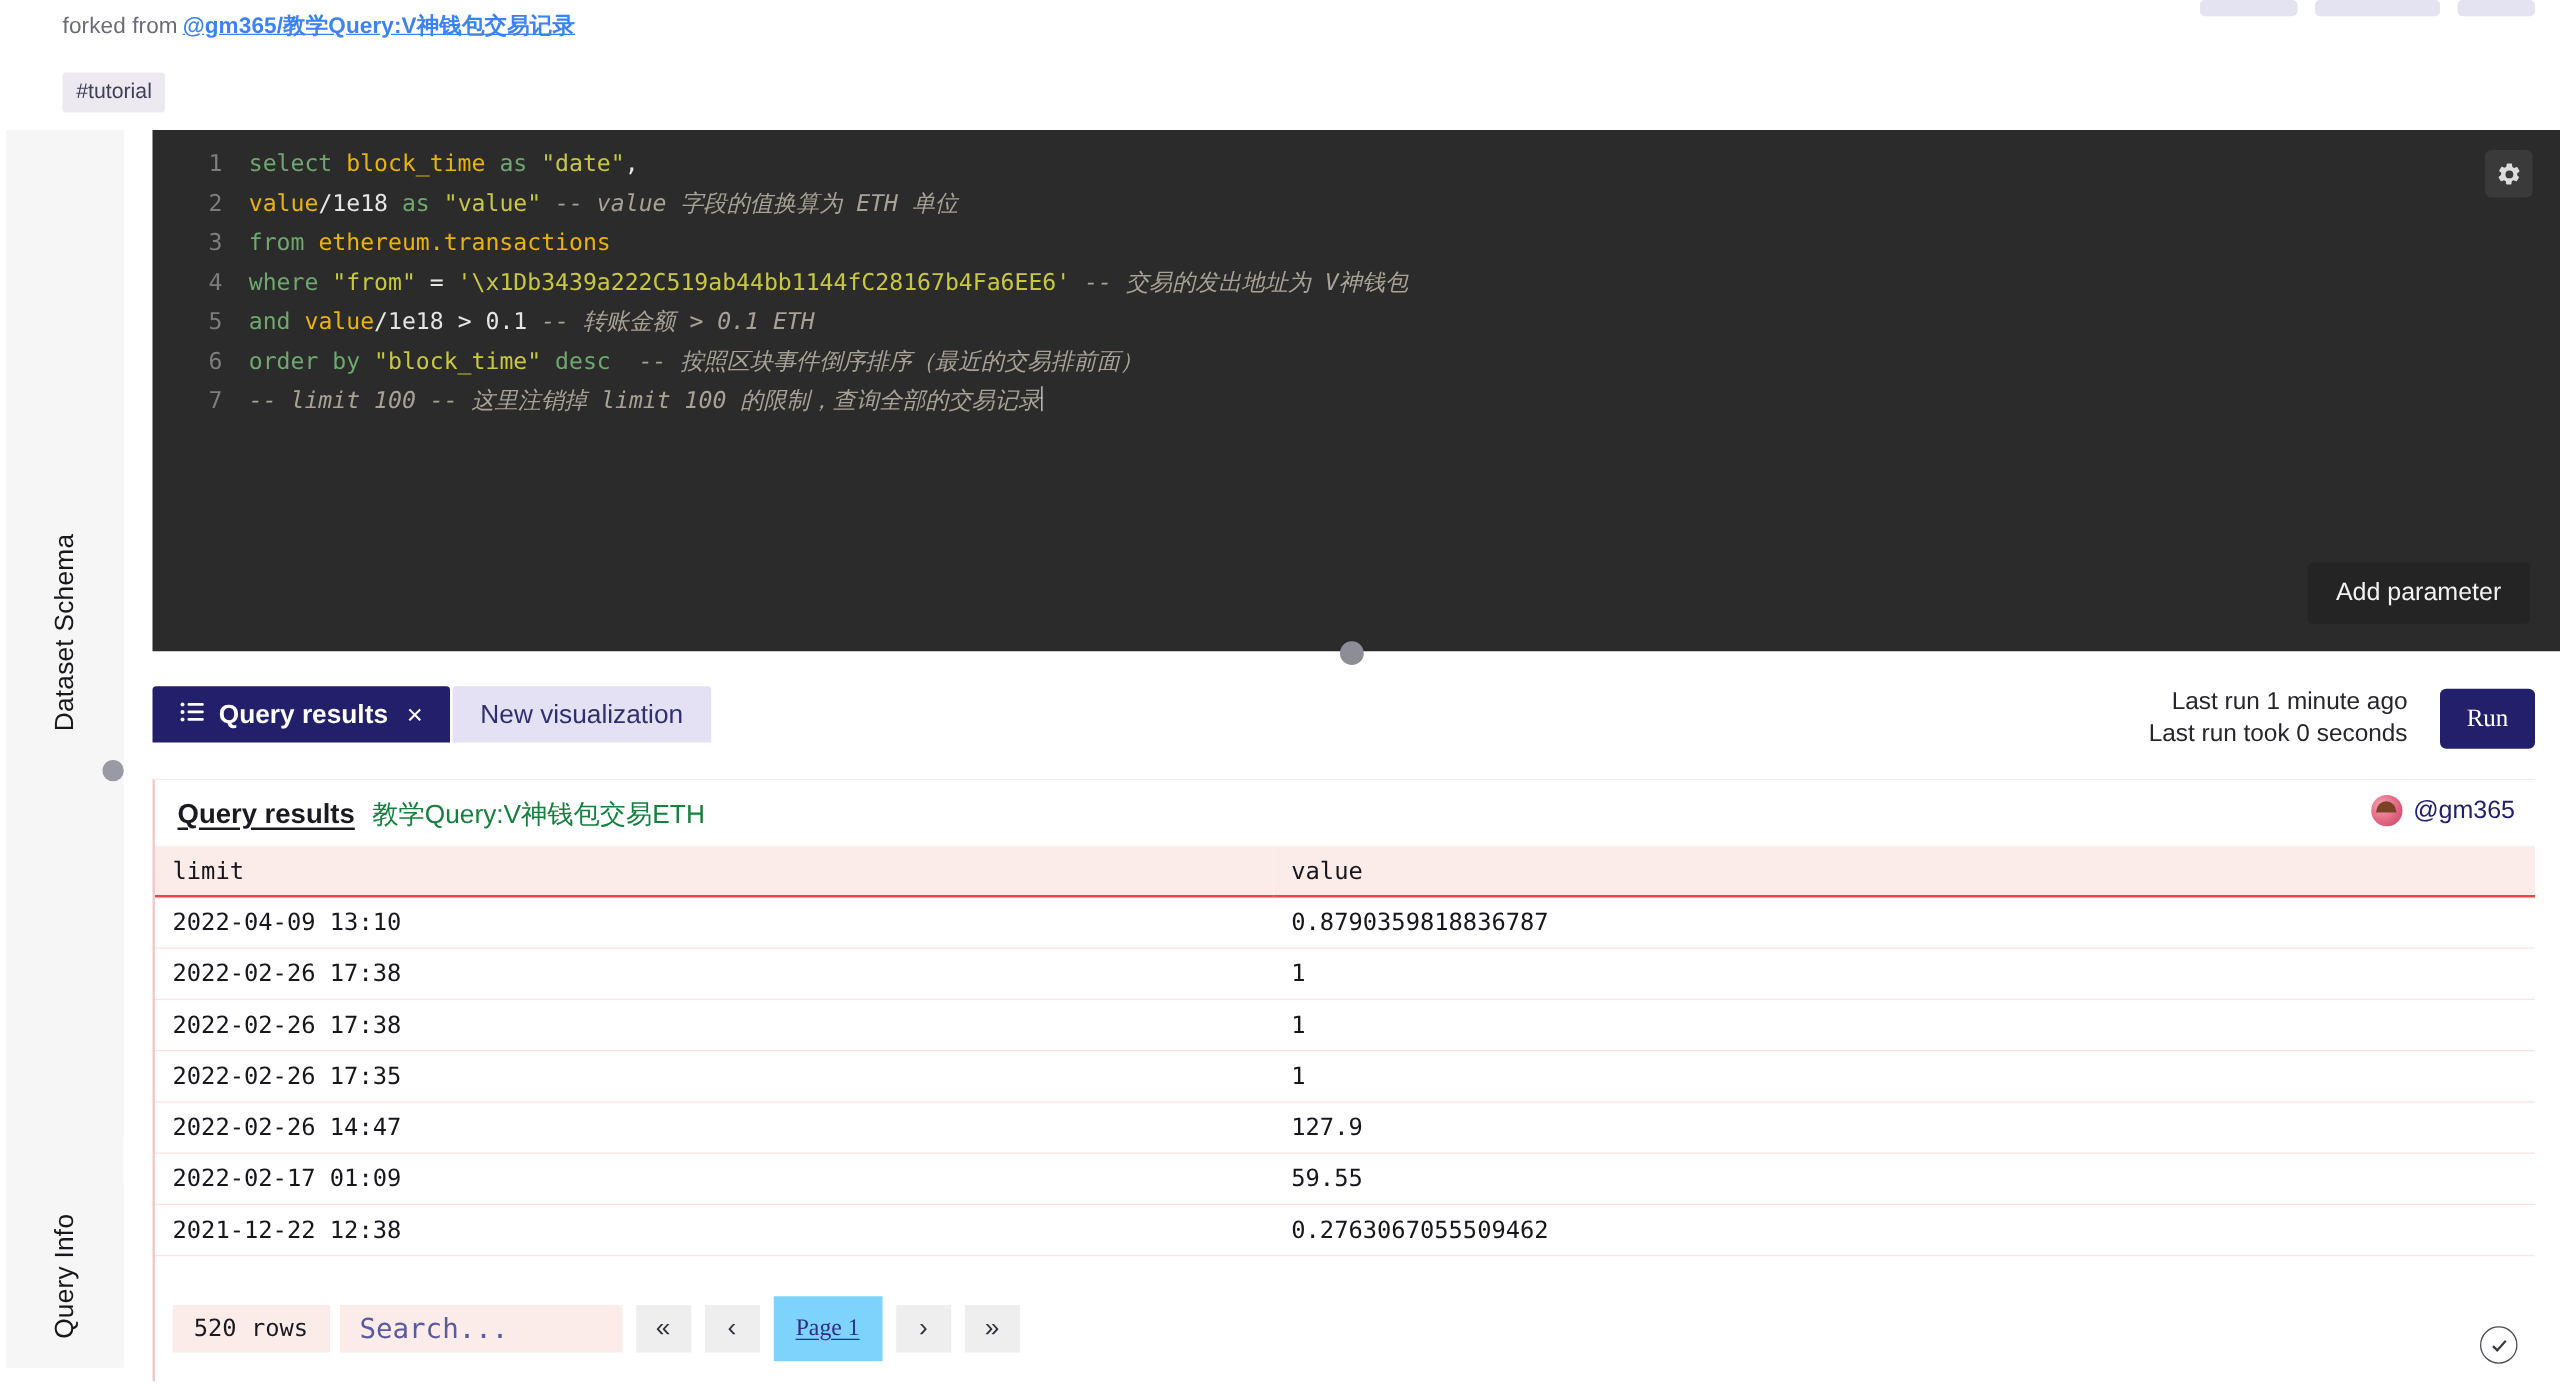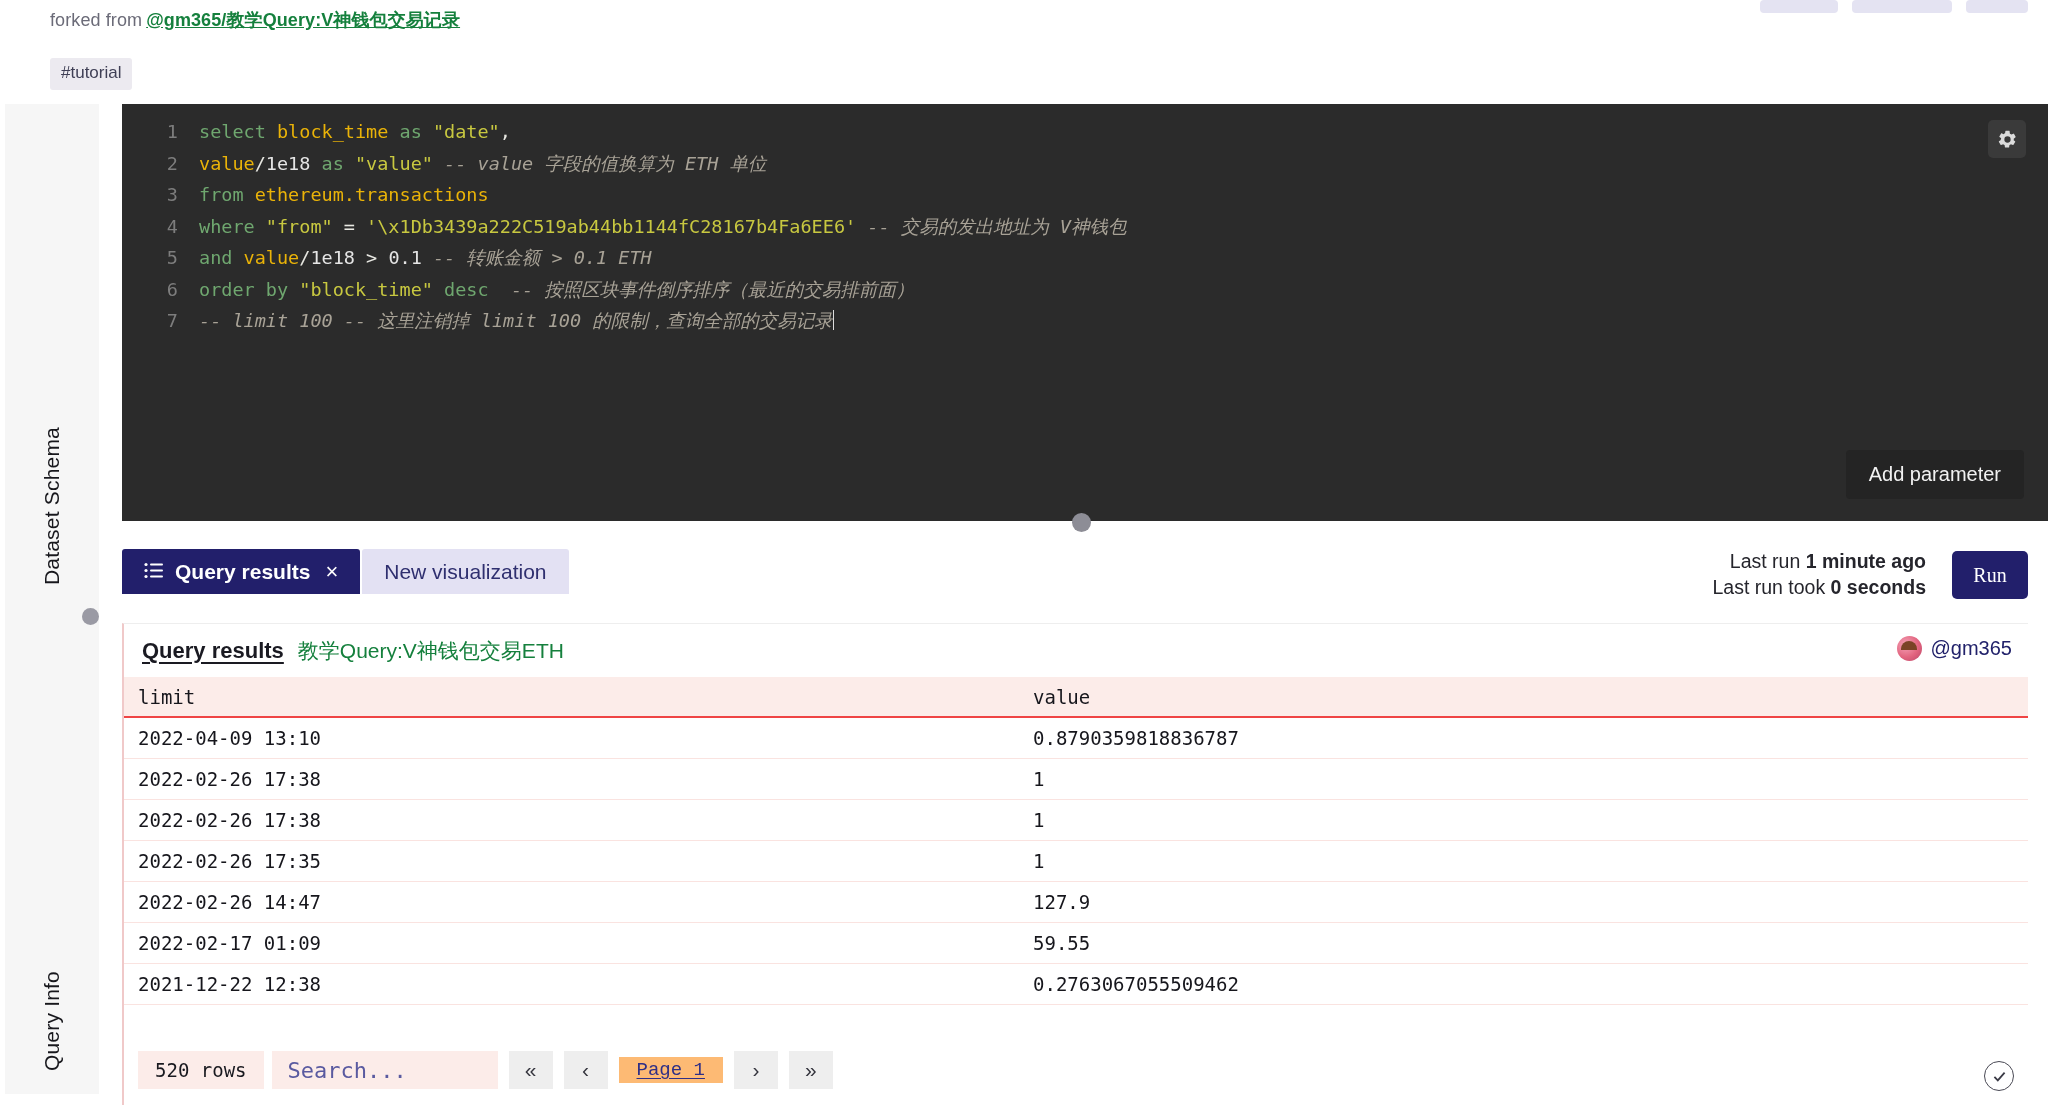--- a/index.html
+++ b/index.html
@@ -11,21 +11,21 @@
   }
   .page { position: relative; width: 2048px; height: 1116px; background: #fff; }
 
   
   .forked-row {
     position: absolute; left: 50px; top: 8px;
     font-size: 18px; color: #6b6b78; letter-spacing: .1px;
     white-space: nowrap;
   }
   .forked-row .fork-link {
-    color: #15803d; font-weight: 700; margin-left: 4px;
+    color: #3b82f6; font-weight: 700; margin-left: 4px;
   }
   .tag-chip {
     position: absolute; left: 50px; top: 58px;
     background: #eceaf0; color: #3f3f55;
     font-size: 17px; padding: 5px 11px 7px; border-radius: 3px;
     white-space: nowrap;
   }
   .topright-ghosts { position: absolute; top: 0; right: 20px; display: flex; gap: 14px; }
   .ghost-btn { width: 78px; height: 13px; background: #e4e3f2; border-radius: 4px; }
   .ghost-btn.w2 { width: 100px; }
@@ -108,21 +108,21 @@
   .tab-inactive { background: #e3e1f3; color: #2f2f6f; margin-left: 2px; font-weight: 400; }
   .tab-list-icon { display: inline-block; width: 20px; }
   .tab-list-icon svg { width: 20px; height: 17px; }
   .tab-close { font-size: 22px; font-weight: 400; margin-left: 4px; }
 
   .lastrun {
     position: absolute; right: 122px; top: 548px;
     text-align: right; font-size: 19.5px; color: #25252c; line-height: 26px;
     white-space: nowrap;
   }
-  .lastrun b { font-weight: 700; }
+  .lastrun b { font-weight: 400; }
   .run-btn {
     position: absolute; right: 20px; top: 551px;
     background: #221f6b; color: #fff;
     font-size: 20px; width: 76px; height: 48px; border: none; border-radius: 5px;
     font-family: Liberation Serif, serif;
   }
 
   
   .results {
     position: absolute; left: 122px; top: 623px;
@@ -181,23 +181,23 @@
     background: #fcece9; width: 226px; height: 38px;
     display: flex; align-items: center; padding: 0 16px;
     color: #5a5aa0; font-family: "DejaVu Sans Mono", monospace; font-size: 22px;
   }
   .pg-btn {
     background: #eeeeee; color: #33333c; width: 44px; height: 38px;
     display: flex; align-items: center; justify-content: center;
     font-size: 21px; margin-left: 3px;
   }
   .pg-page {
-    background: #fdba74; color: #2f2f86; height: 26px;
+    background: #7dd3fc; color: #2f2f86; height: 52px;
     display: flex; align-items: center; padding: 0 18px;
-    font-family: Liberation Mono, monospace; font-size: 19px;
+    font-family: Liberation Serif, serif; font-size: 19px;
     text-decoration: underline; text-underline-offset: 3px; margin-left: 3px;
     white-space: nowrap;
   }
   .check-fab {
     position: absolute; right: 14px; bottom: 14px;
     width: 30px; height: 30px; border-radius: 50%;
     border: 1.6px solid #4a4a55; display: flex; align-items: center; justify-content: center;
   }
   .check-fab svg { width: 17px; height: 17px; stroke: #3a3a45; fill: none; stroke-width: 2.1; }
 </style>

